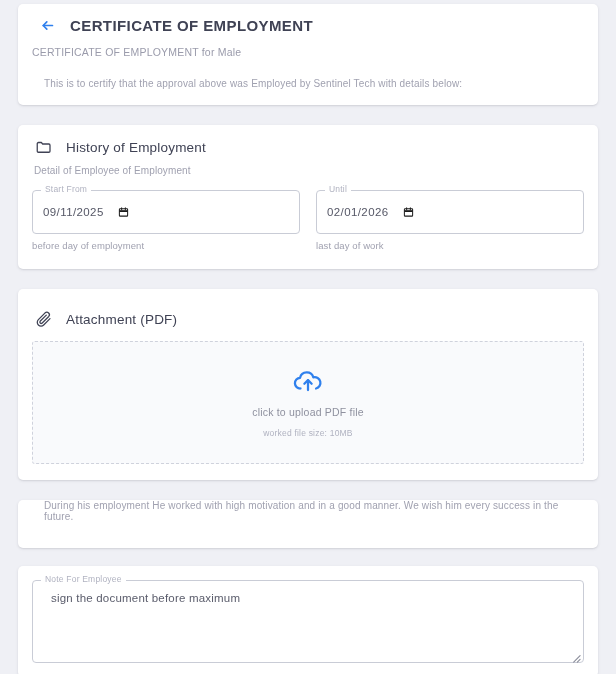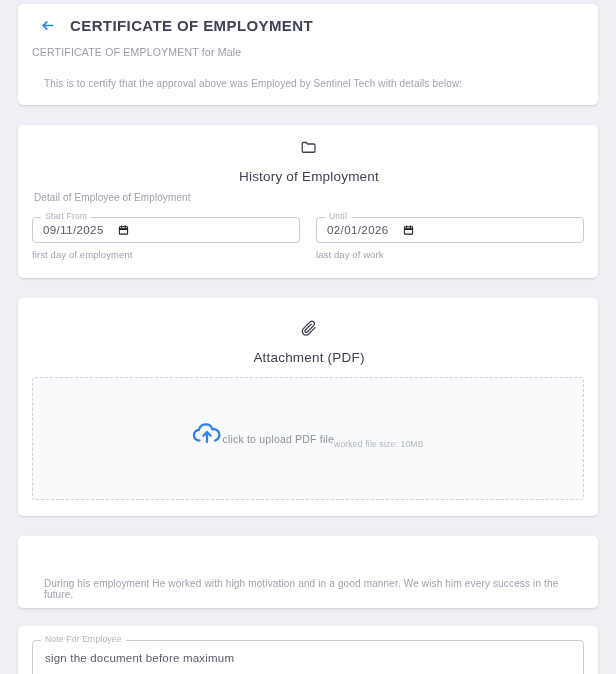--- a/index.html
+++ b/index.html
@@ -72,21 +72,20 @@
   
   #card-history {
     margin-top: 20px;
     padding: 12px 14px 18px 14px;
   }
   .sec-head {
     display: flex;
     align-items: center;
     gap: 12px;
     padding-left: 2px;
-    flex-direction: column;
   }
   .sec-icon {
     width: 20px;
     height: 20px;
     color: #3f4254;
     display: flex;
     align-items: center;
     justify-content: center;
     flex: 0 0 auto;
   }
@@ -105,21 +104,21 @@
   .fields-row {
     margin-top: 14px;
     display: flex;
     gap: 16px;
   }
   .field-wrap { flex: 1 1 0; min-width: 0; }
   .outlined {
     position: relative;
     border: 1px solid #c9ccd6;
     border-radius: 4px;
-    height: 26px;
+    height: 44px;
     display: flex;
     align-items: center;
     padding: 0 10px;
     background: #fff;
   }
   .outlined > legend,
   .legend-abs {
     position: absolute;
     top: -6px;
     left: 8px;
@@ -155,20 +154,21 @@
     margin-top: 20px;
     padding: 20px 14px 16px 14px;
   }
   .dropzone {
     margin-top: 12px;
     border: 1px dashed #cfd2dc;
     border-radius: 3px;
     background: #f9fafc;
     height: 123px;
     display: flex;
+    flex-direction: column;
     align-items: center;
     justify-content: center;
     cursor: pointer;
   }
   .cloud-icon {
     color: #2f80ed;
     width: 30px;
     height: 26px;
     margin-bottom: 12px;
   }
@@ -180,42 +180,42 @@
   .dz-sub {
     margin-top: 10px;
     font-size: 8.5px;
     color: #b0b2c0;
     letter-spacing: 0.2px;
   }
 
   
   #card-closing {
     margin-top: 20px;
-    height: 72px;
-    display: flex;
-    align-items: flex-end;
-    padding: 0 14px 8px 26px;
+    height: 48px;
+    display: flex;
+    align-items: flex-start;
+    padding: 0 14px 0 26px;
   }
   .closing-text {
     font-size: 10px;
     color: #a0a1b0;
     letter-spacing: 0.15px;
   }
 
   
   #card-note {
     margin-top: 18px;
     padding: 14px;
   }
   .ta-wrap {
     position: relative;
     border: 1px solid #c9ccd6;
     border-radius: 4px;
     height: 83px;
-    padding: 11px 12px;
+    padding: 11px 18px;
     background: #fff;
   }
   .ta-value {
     font-size: 11.5px;
     color: #5a5c6b;
     letter-spacing: 0.2px;
   }
   .resize-grip {
     position: absolute;
     right: 2px;
@@ -262,21 +262,21 @@
           <span class="legend-abs">Start From</span>
           <span class="date-value">09/11/2025</span>
           <span class="cal-icon">
             <svg viewBox="0 0 24 24" width="11" height="12" fill="none" stroke="currentColor" stroke-width="2.2">
               <rect x="3" y="5" width="18" height="16" rx="1.5"></rect>
               <path d="M3 10h18" stroke-width="4"></path>
               <path d="M8 3v4M16 3v4" stroke-linecap="round"></path>
             </svg>
           </span>
         </div>
-        <div class="field-help">first day of employment</div>
+        <div class="field-help">before day of employment</div>
       </div>
 
       <div class="field-wrap">
         <div class="outlined">
           <span class="legend-abs">Until</span>
           <span class="date-value">02/01/2026</span>
           <span class="cal-icon">
             <svg viewBox="0 0 24 24" width="11" height="12" fill="none" stroke="currentColor" stroke-width="2.2">
               <rect x="3" y="5" width="18" height="16" rx="1.5"></rect>
               <path d="M3 10h18" stroke-width="4"></path>

